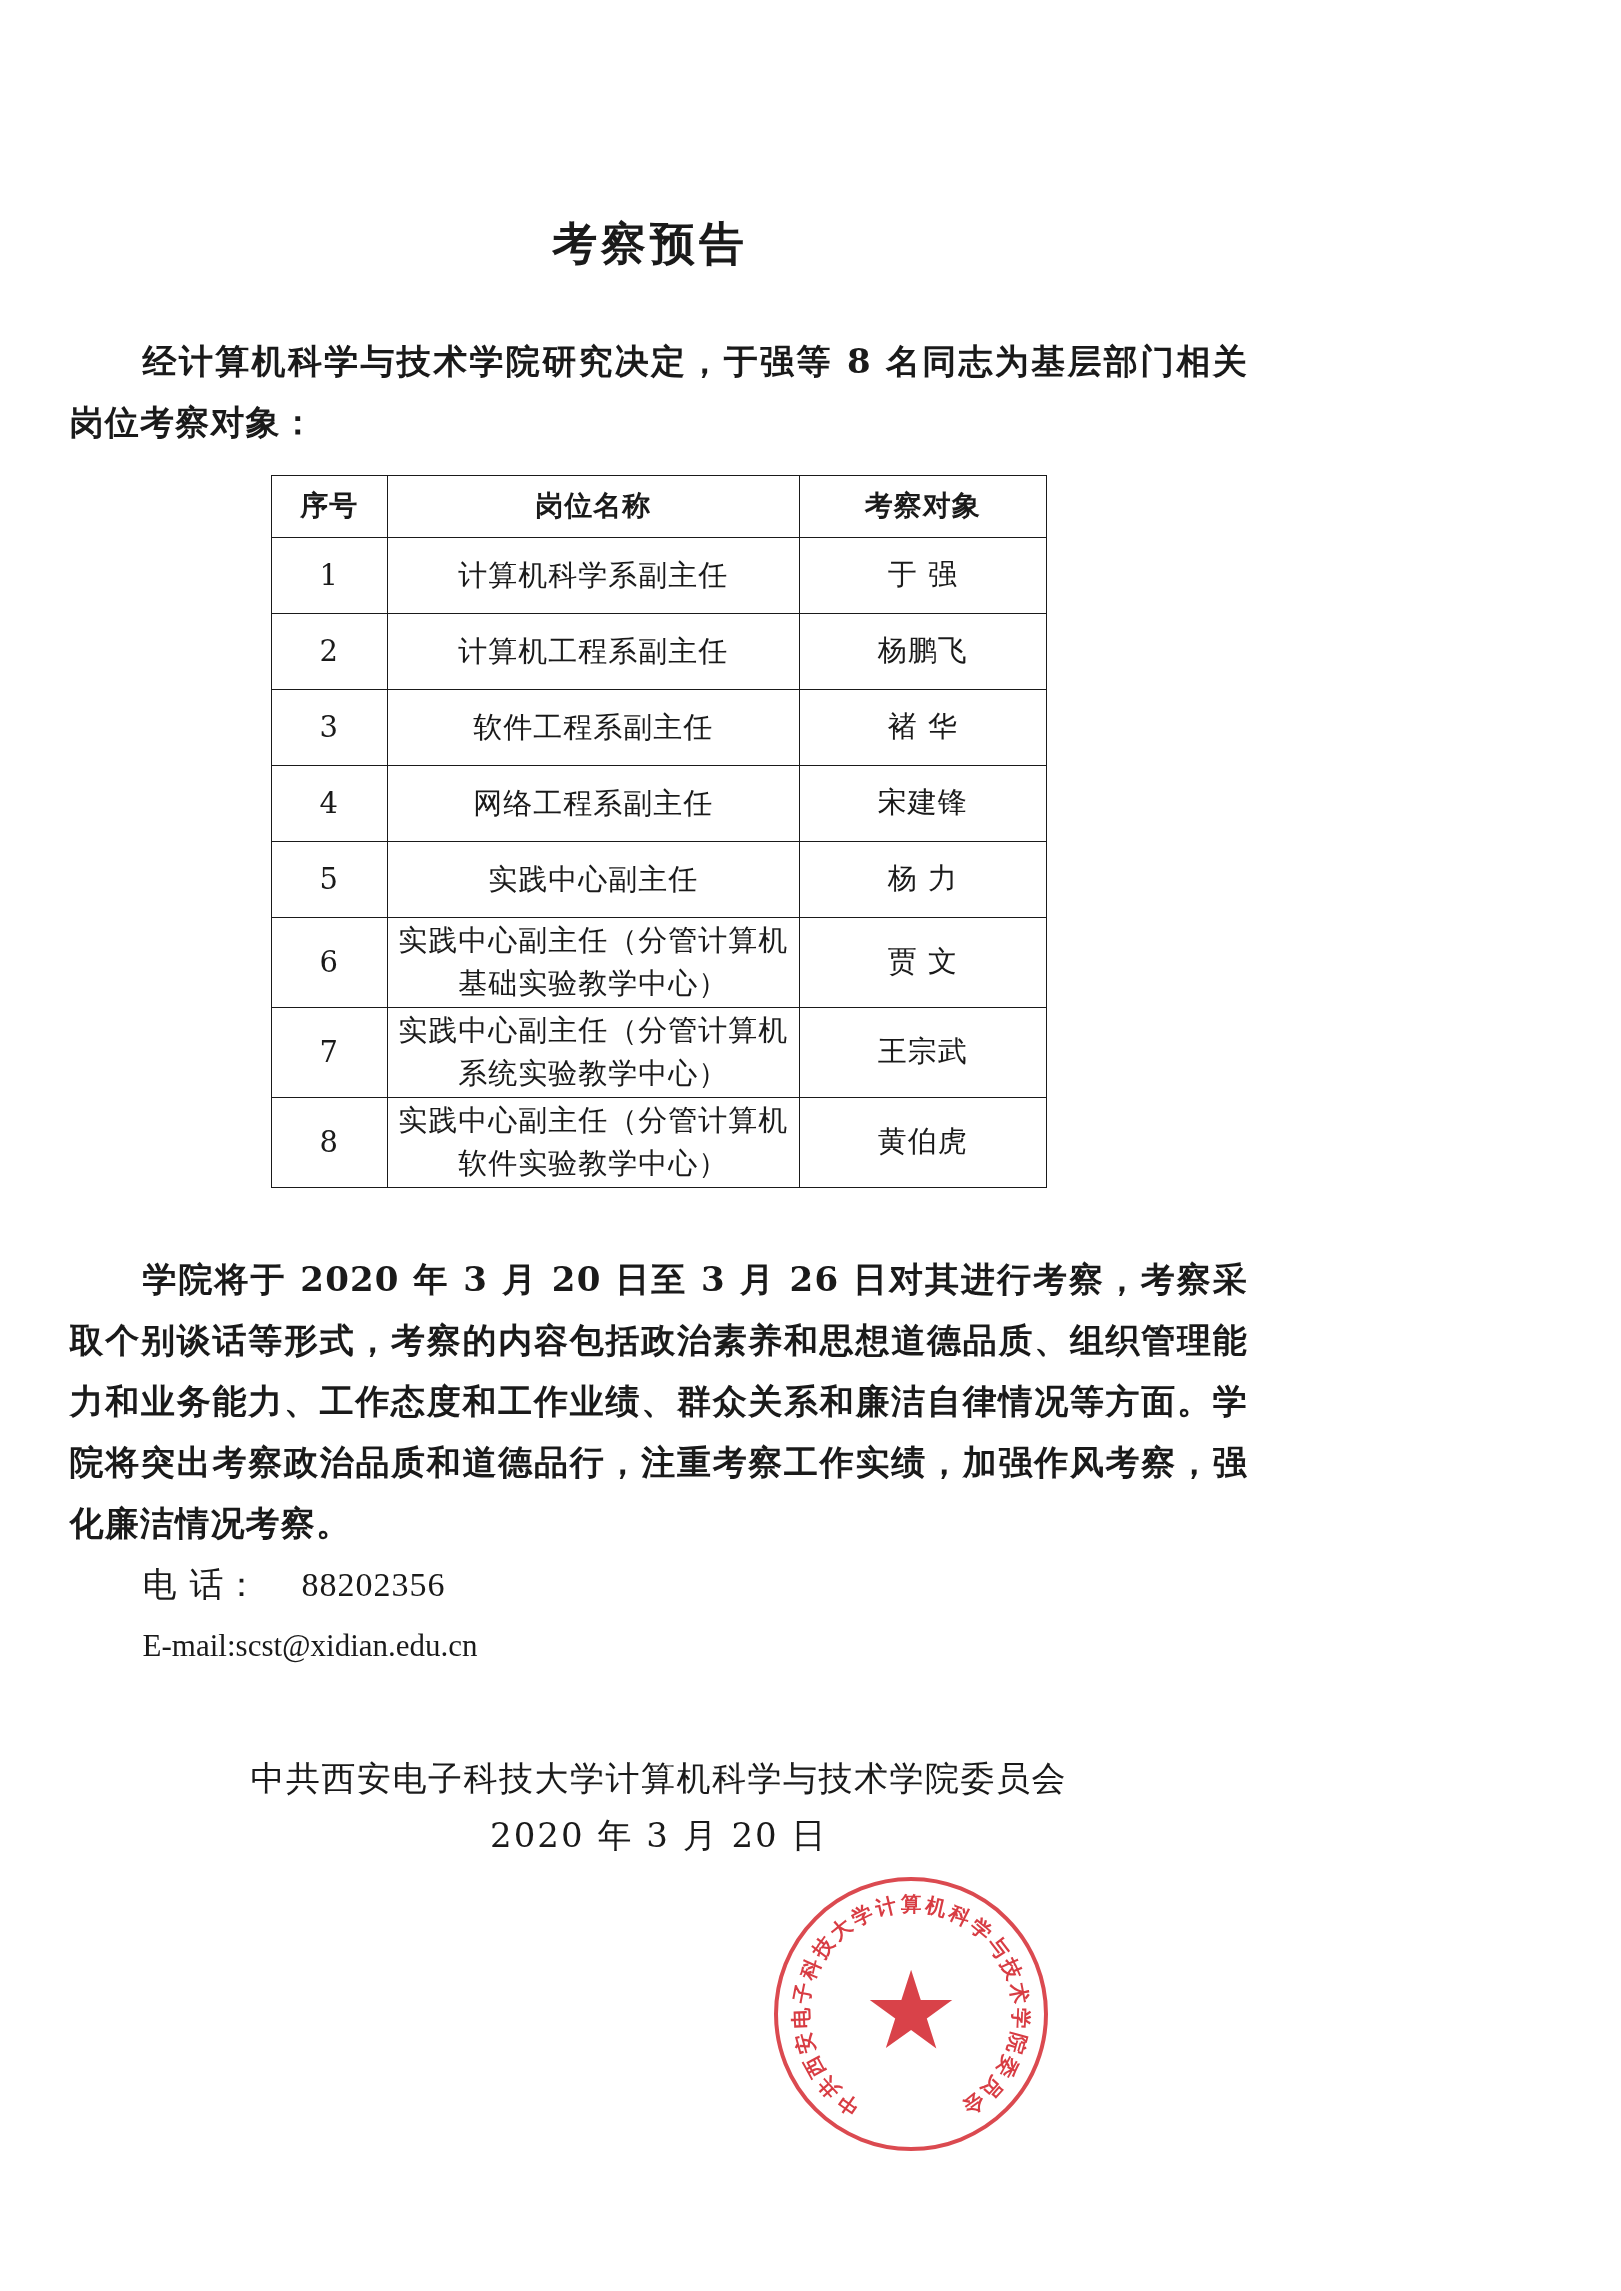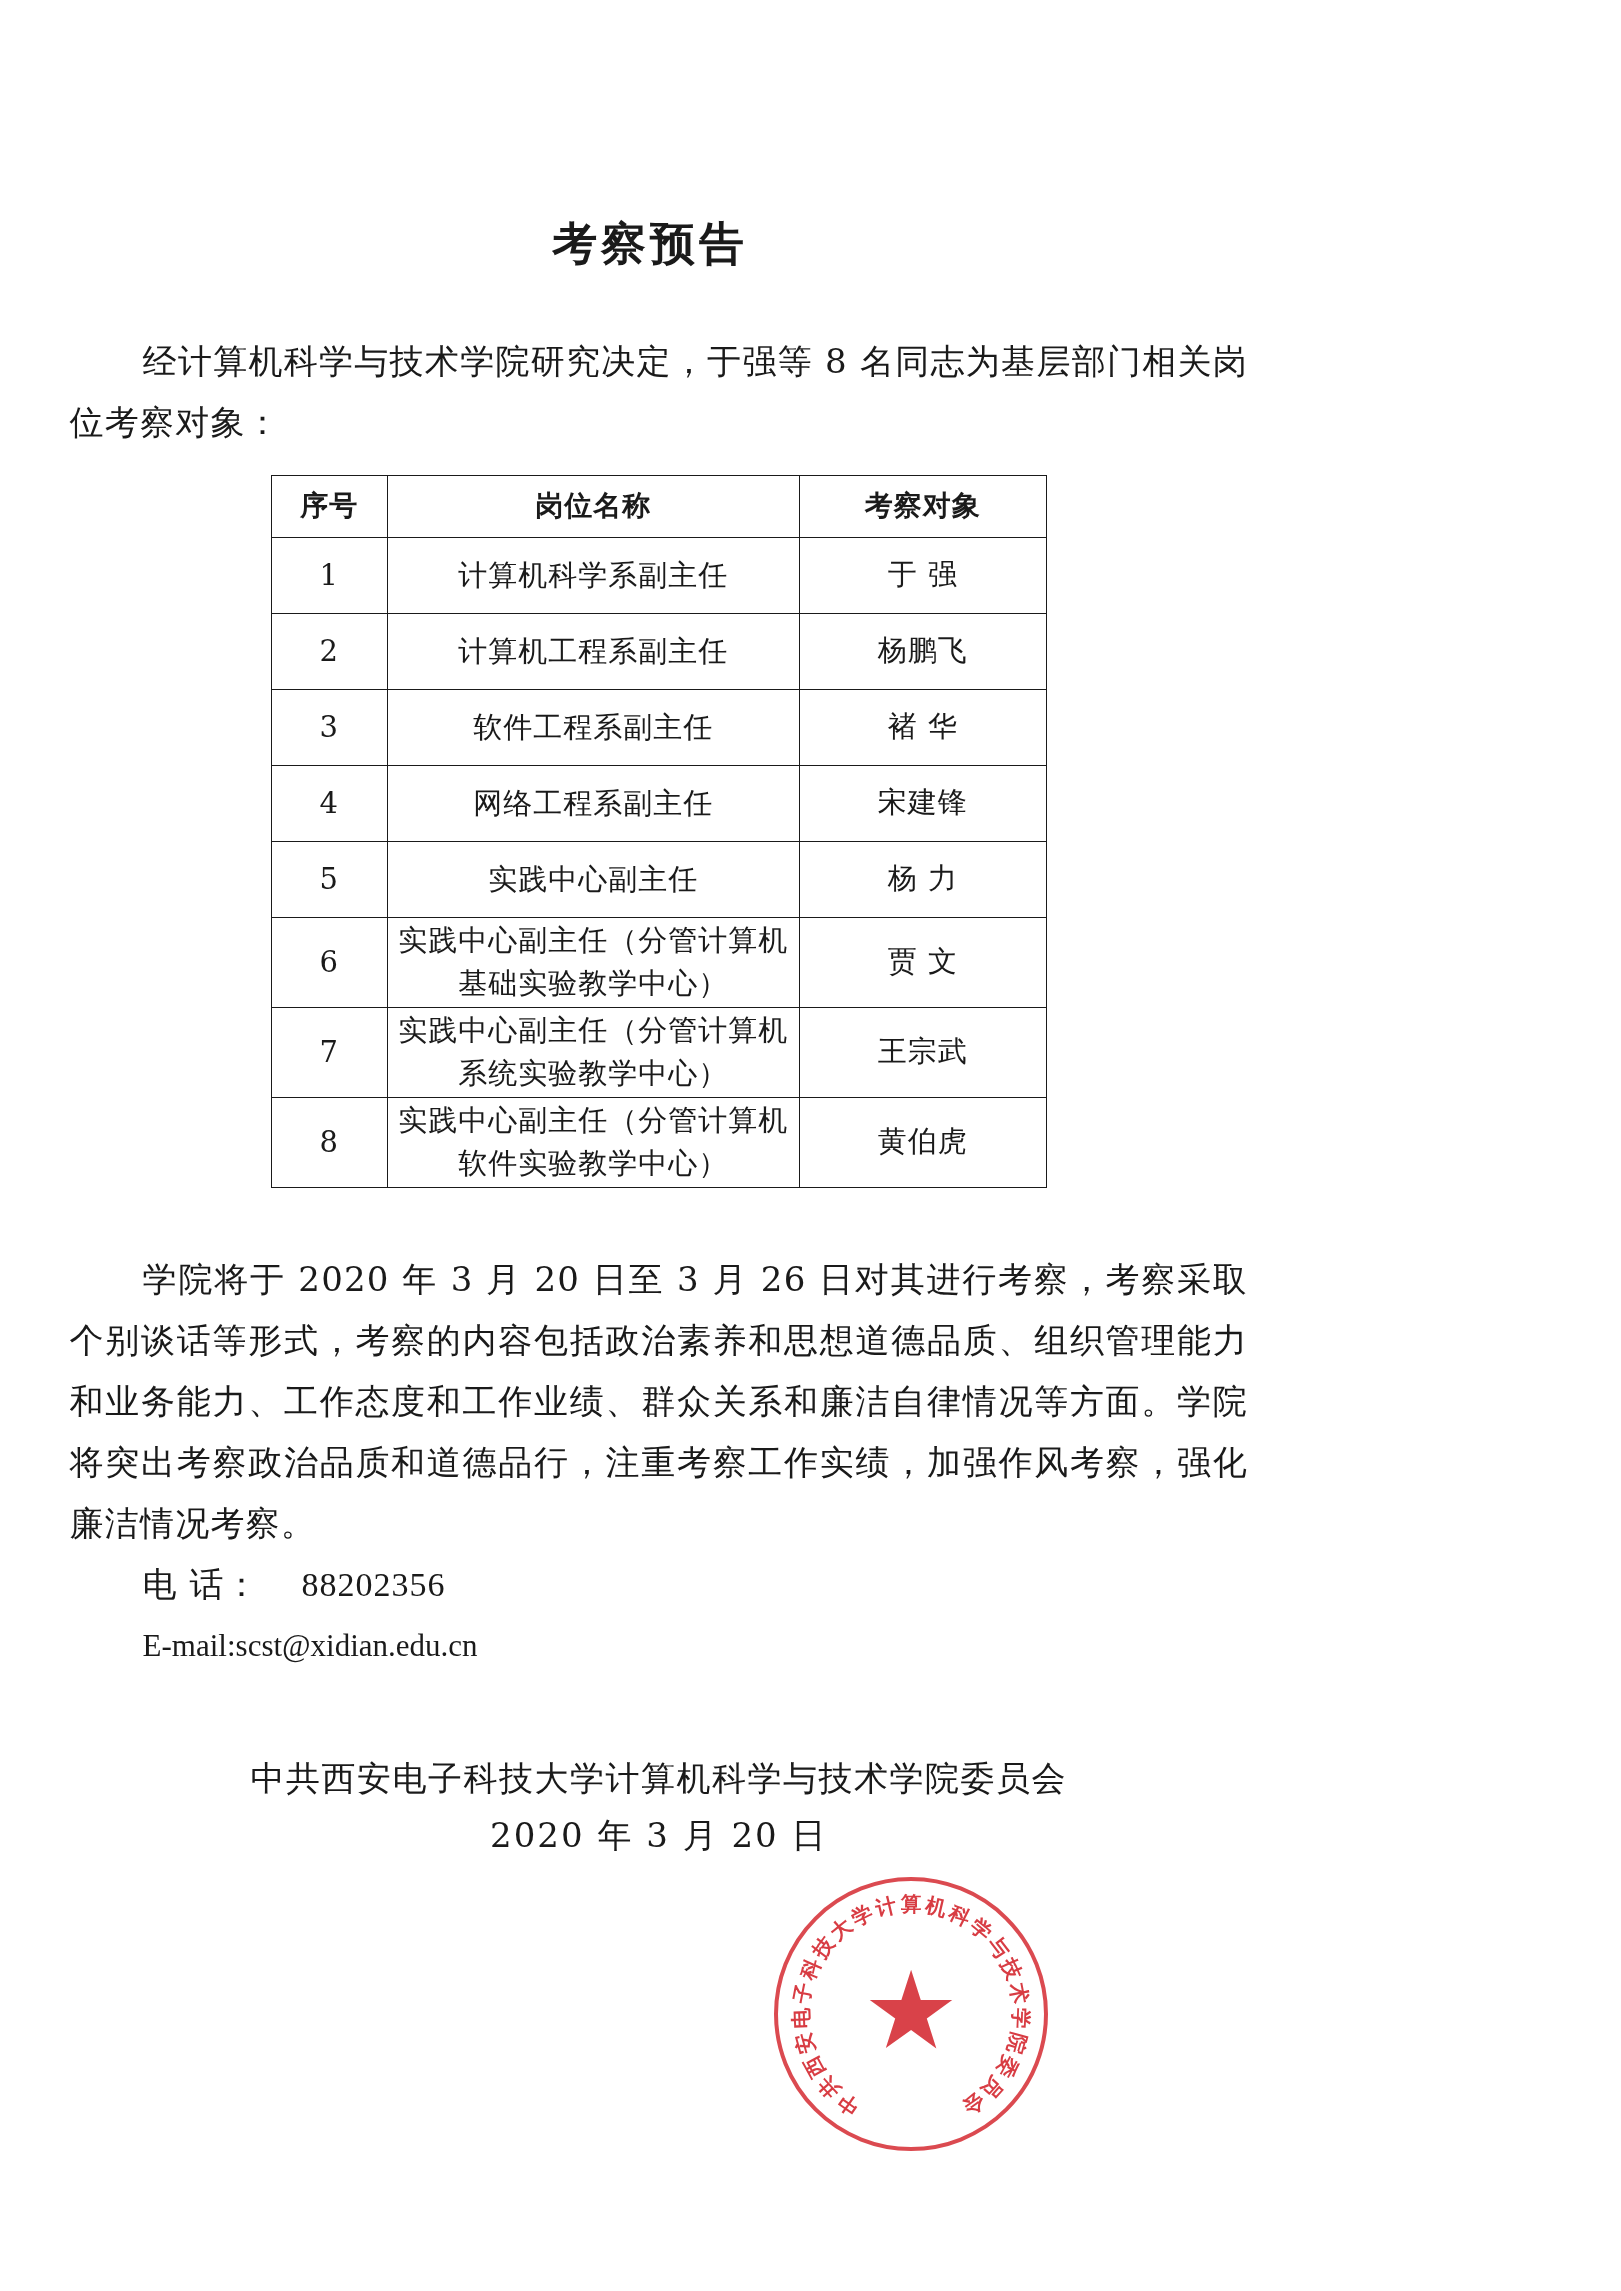--- a/index.html
+++ b/index.html
@@ -41,20 +41,21 @@
   .para {
     font-size: 34px;
     line-height: 61px;
     text-align: justify;
     text-justify: inter-ideograph;
     margin: 0;
     letter-spacing: 1.2px;
   }
   .para.indent {
     text-indent: 73px;
+    font-weight: bold;
   }
   .intro {
     margin-top: 57px;
   }
   .table-wrap {
     display: flex;
     justify-content: center;
     margin-top: 21.6px;
   }
   table.cadre {

